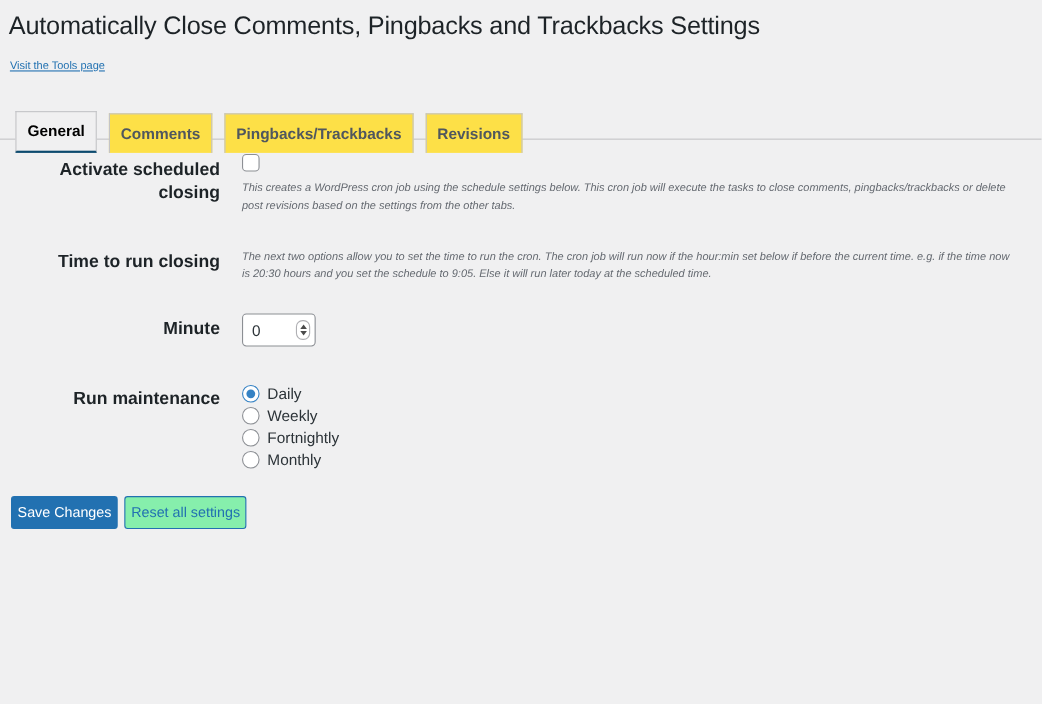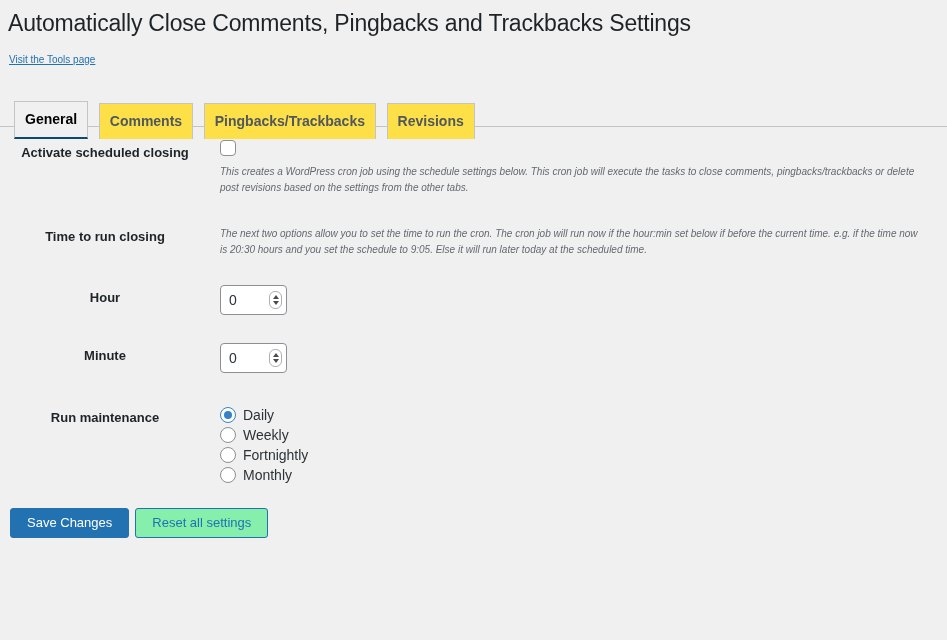--- a/index.html
+++ b/index.html
@@ -77,24 +77,24 @@
     width: 100%;
     border-collapse: collapse;
     margin-top: 0;
     clear: both;
   }
   .form-table tr {
     vertical-align: top;
   }
   .form-table th {
     width: 210px;
-    text-align: center;
+    text-align: right;
     font-weight: 600;
     color: #1d2327;
-    font-size: 13px;
+    font-size: 16px;
     line-height: 1.3;
     padding: 20px 10px 20px 10px;
     vertical-align: top;
   }
   .form-table td {
     padding: 15px 10px;
     line-height: 1.3;
     font-size: 14px;
   }
   .row-hour th, .row-minute th { padding-top: 18px; }
@@ -220,21 +220,21 @@
     padding: 8px 0 0 10px;
     display: flex;
     gap: 6px;
     align-items: center;
   }
   .button {
     font-size: 13px;
     font-family: "Liberation Sans", sans-serif;
     line-height: 2.15384615;
     min-height: 30px;
-    padding: 0 16px;
+    padding: 0 5px;
     border-radius: 3px;
     border: 1px solid #2271b1;
     cursor: pointer;
     white-space: nowrap;
   }
   .button-primary {
     background: #2271b1;
     border-color: #2271b1;
     color: #fff;
   }
@@ -270,32 +270,20 @@
       </td>
     </tr>
 
     <tr class="row-time">
       <th>Time to run closing</th>
       <td>
         <p class="description">The next two options allow you to set the time to run the cron. The cron job will run now if the hour:min set below if before the current time. e.g. if the time now is 20:30 hours and you set the schedule to 9:05. Else it will run later today at the scheduled time.</p>
       </td>
     </tr>
 
-    <tr class="row-hour">
-      <th>Hour</th>
-      <td>
-        <span class="num-wrap">
-          <input type="text" class="small-text" value="0" style="">
-          <span class="spinner-box">
-            <span class="arrow-up"></span>
-            <span class="arrow-dn"></span>
-          </span>
-        </span>
-      </td>
-    </tr>
 
     <tr class="row-minute">
       <th>Minute</th>
       <td>
         <span class="num-wrap">
           <input type="text" class="small-text" value="0" style="">
           <span class="spinner-box">
             <span class="arrow-up"></span>
             <span class="arrow-dn"></span>
           </span>

